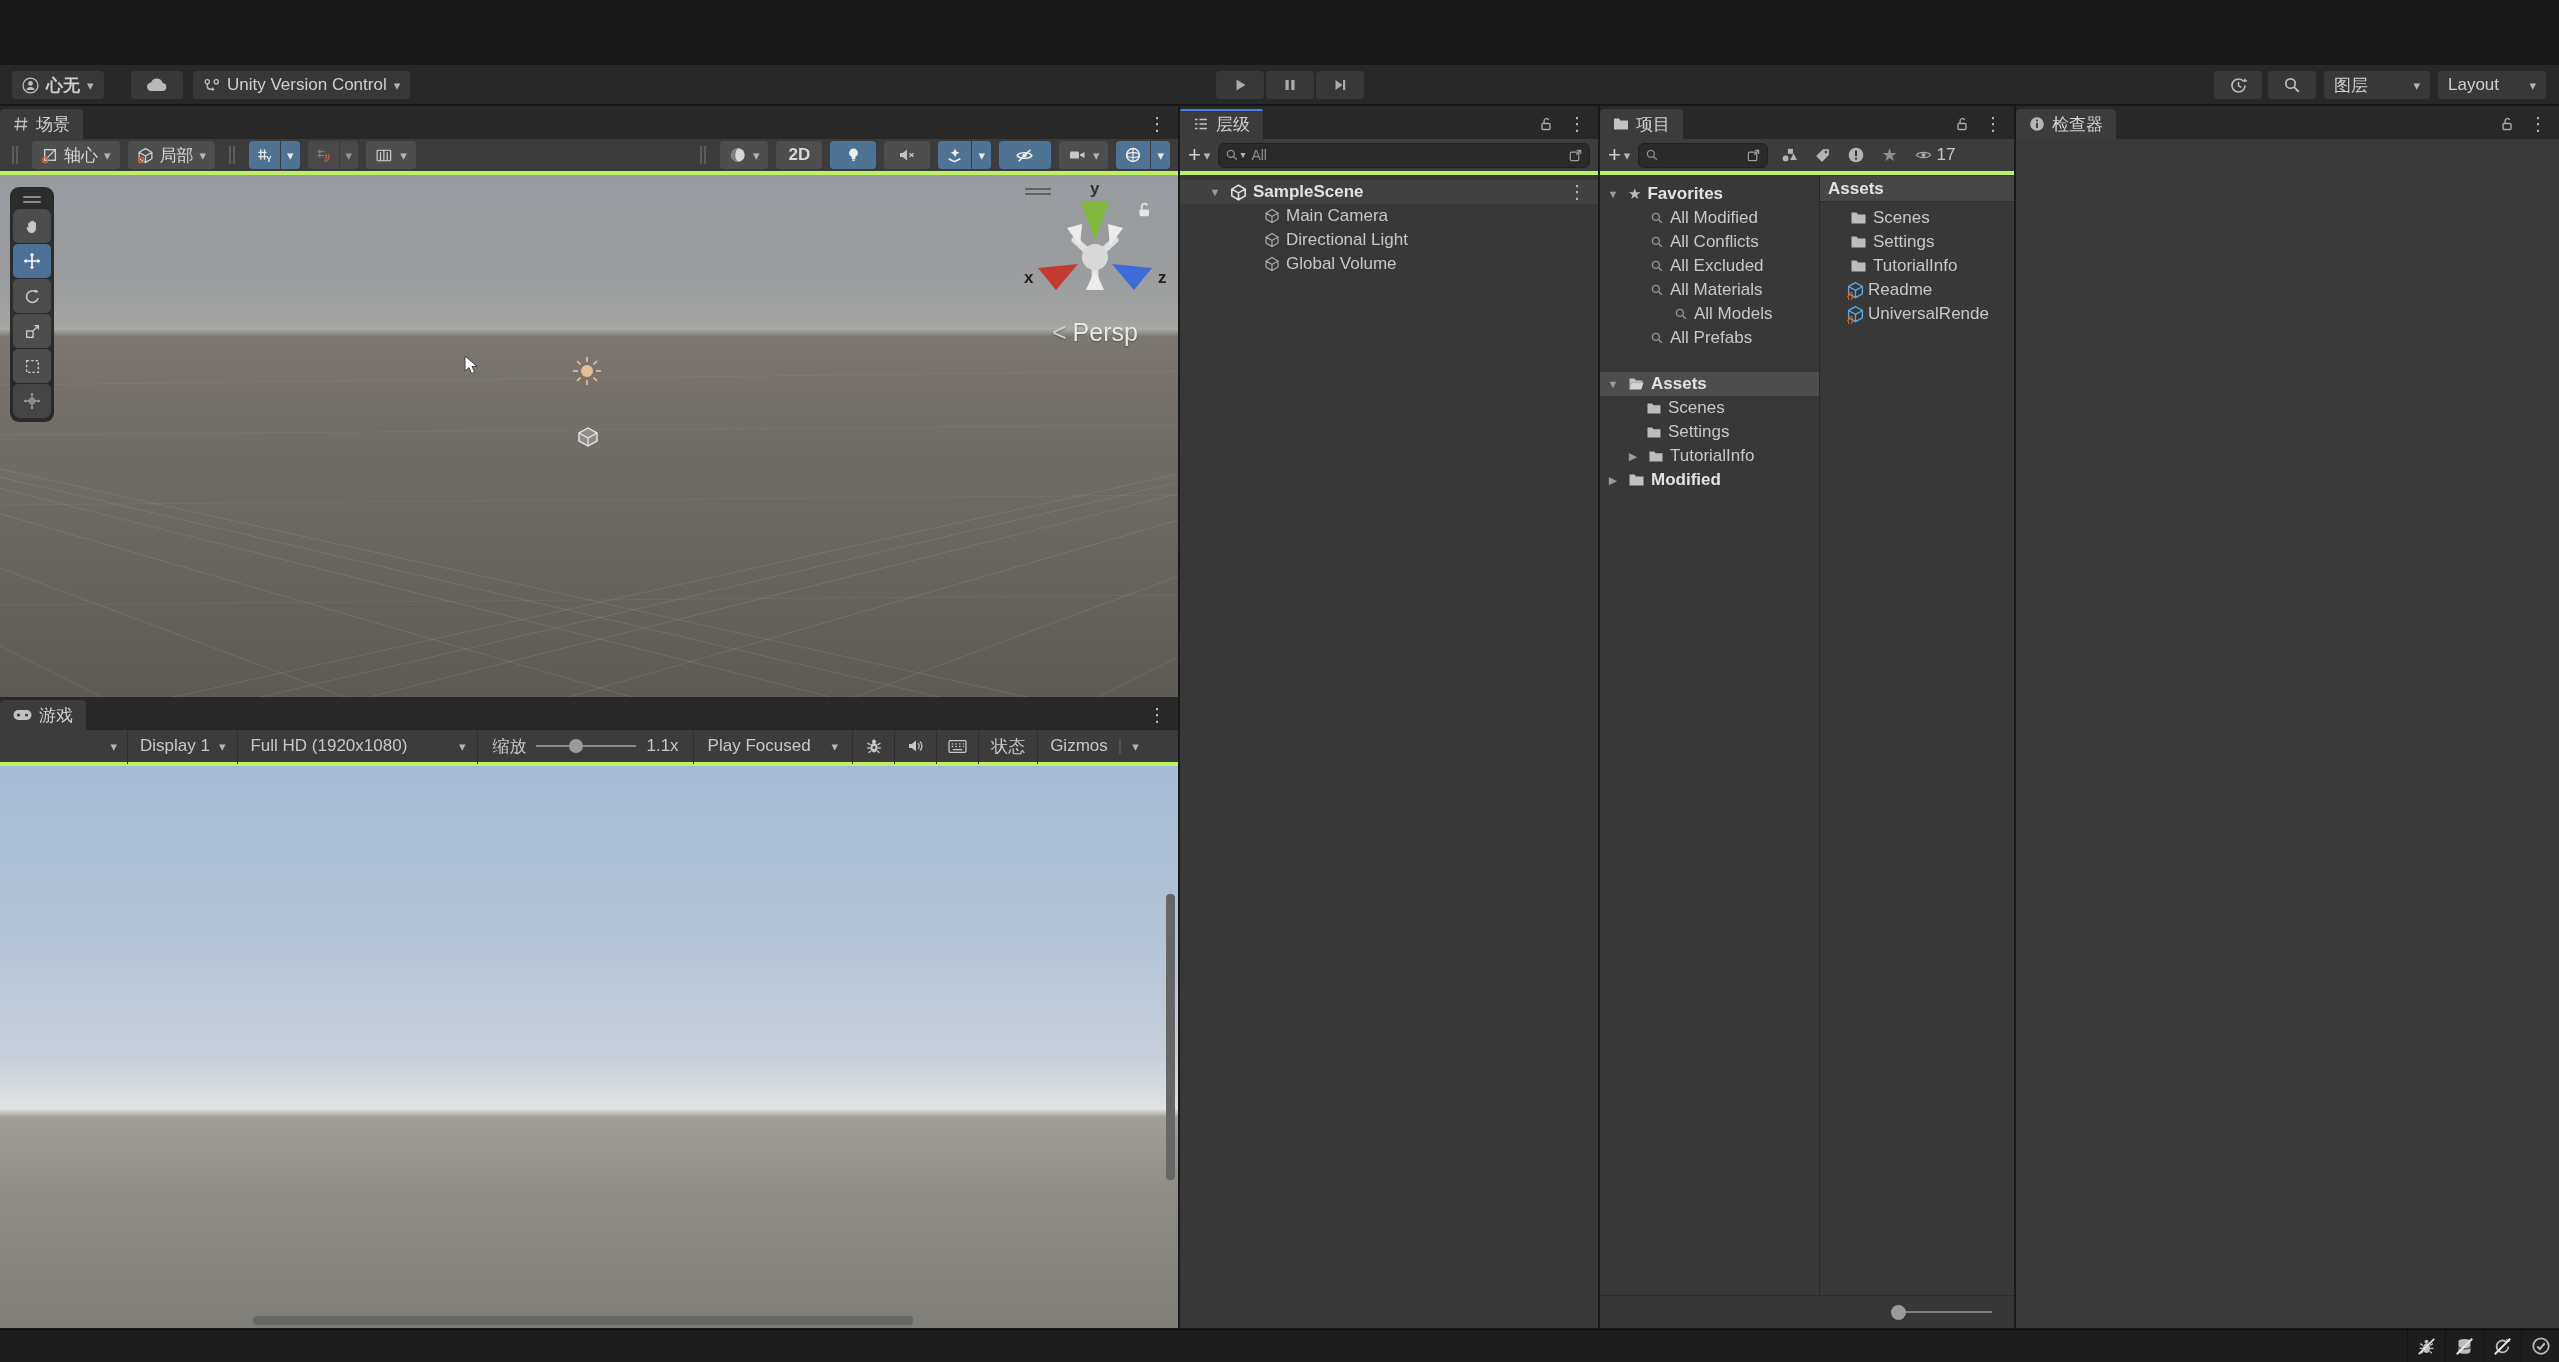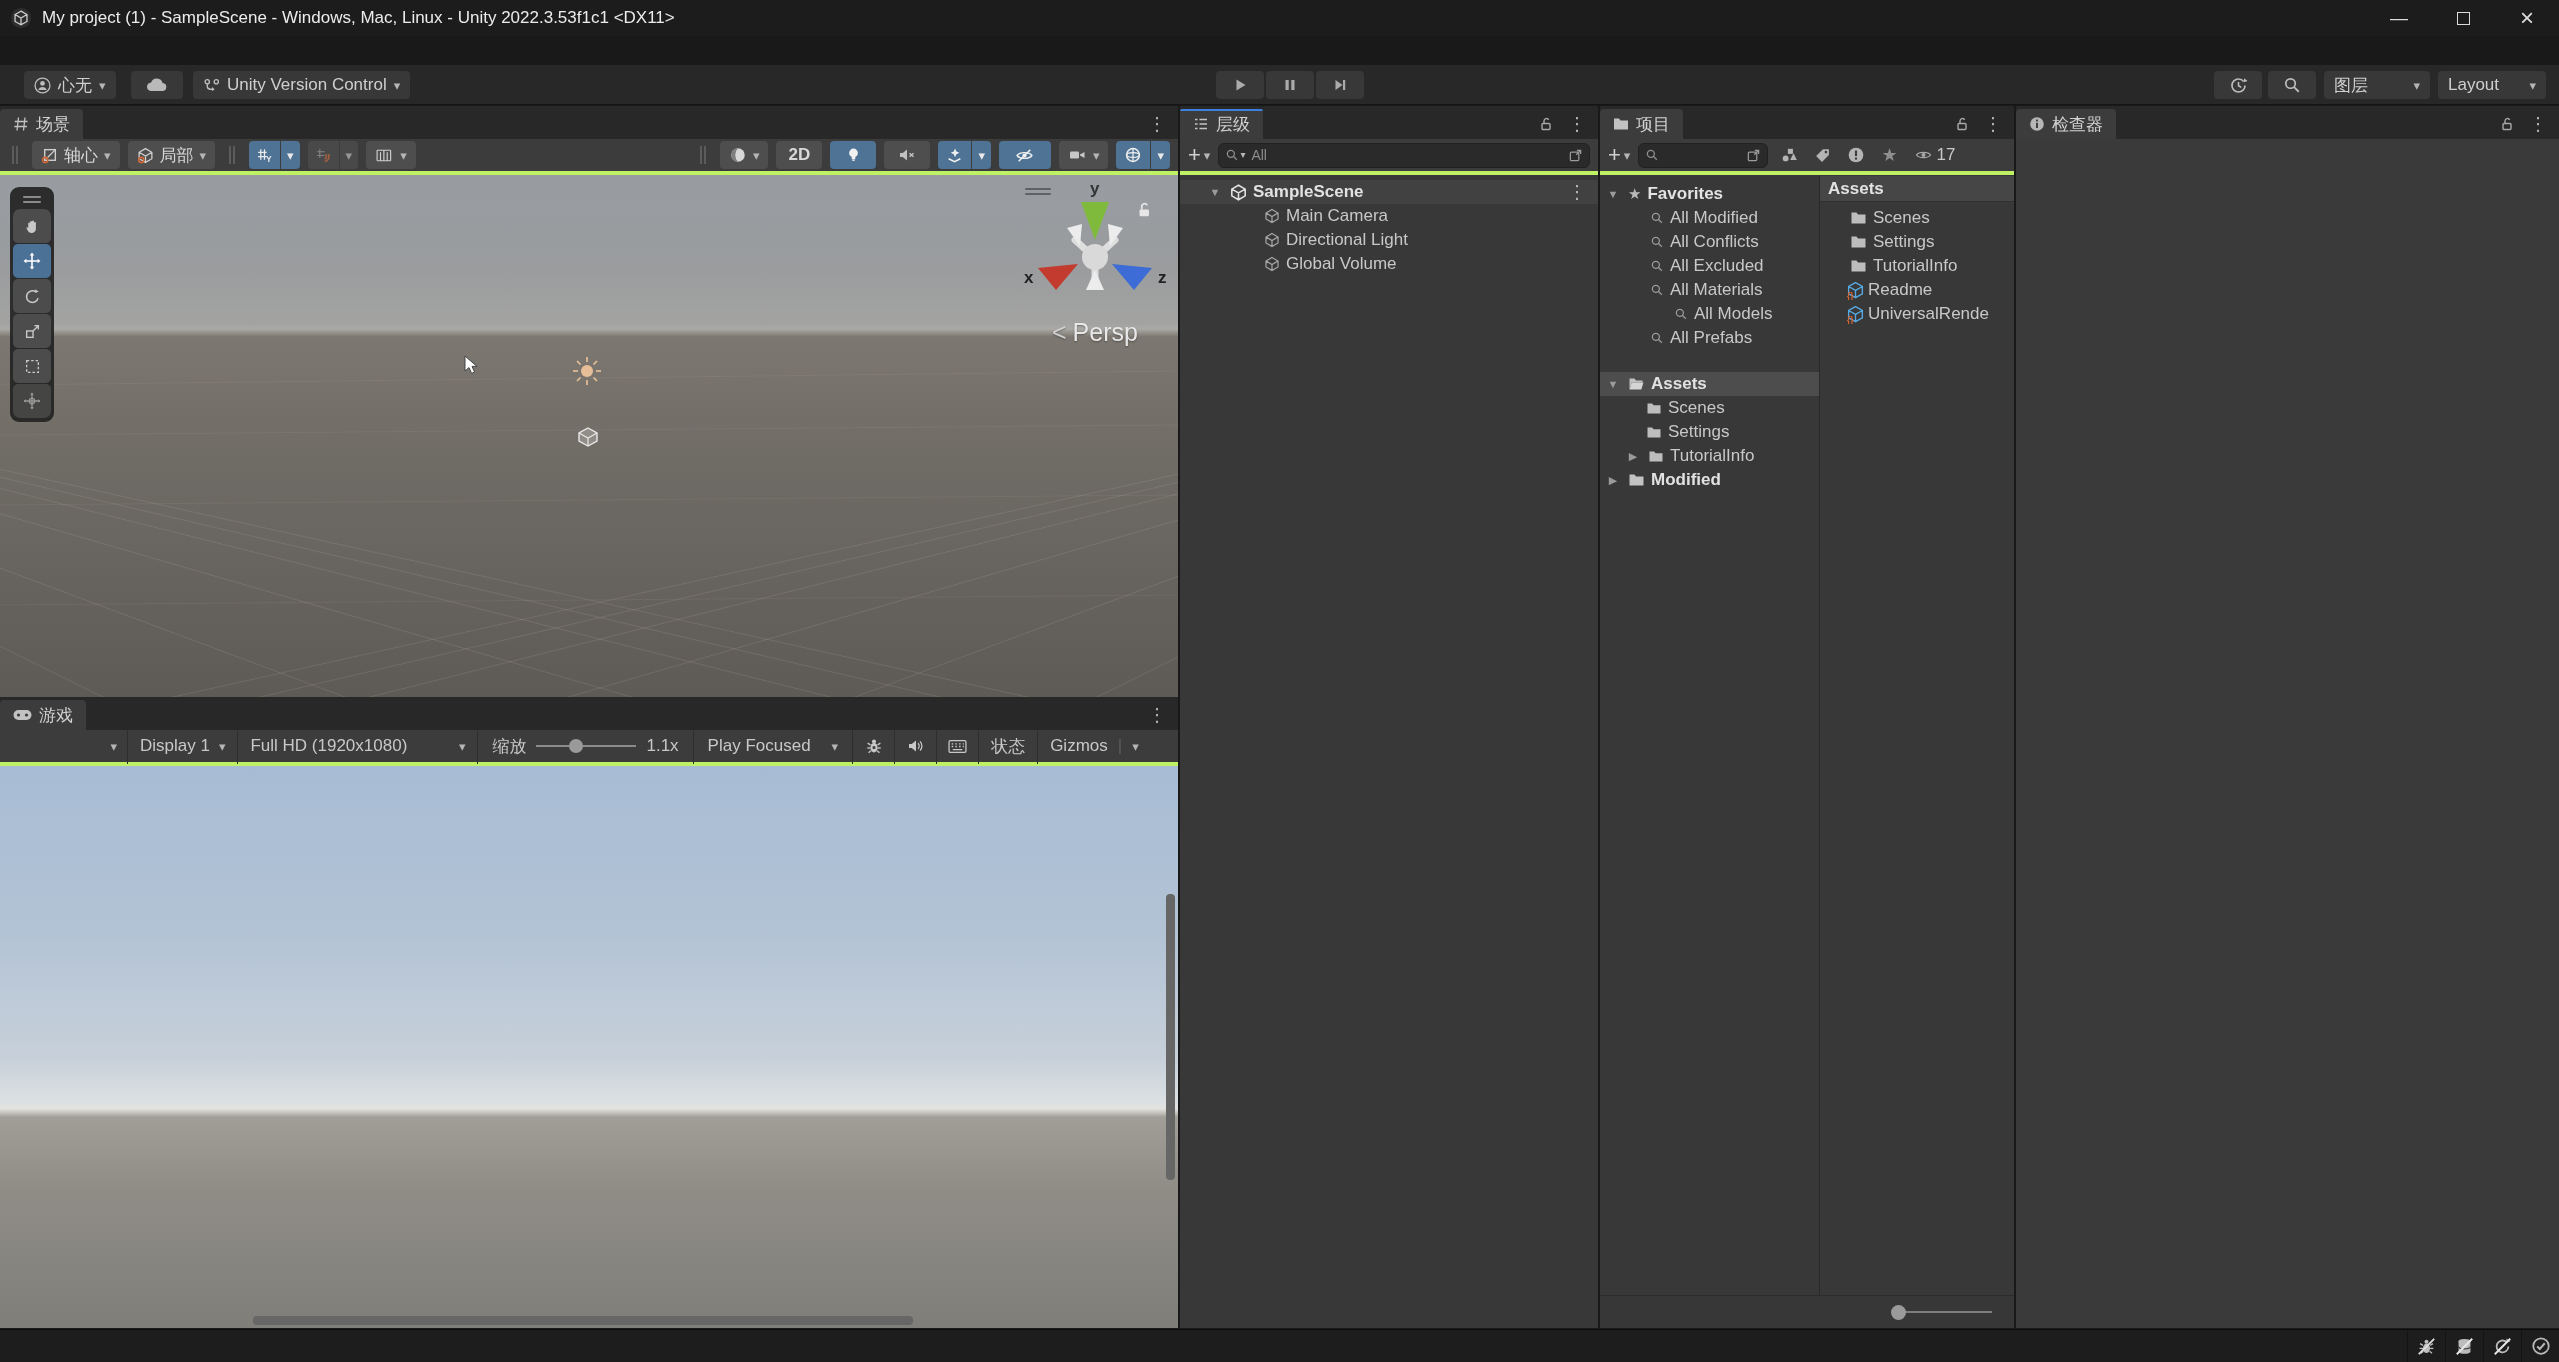--- a/index.html
+++ b/index.html
@@ -55,42 +55,24 @@
 
   .scrollthumb{position:absolute;background:#666;border-radius:4px;}
   .divider-v{position:absolute;top:0;bottom:0;width:1px;background:#2a2a2a;}
   text{font-family:"Liberation Sans","DejaVu Sans",sans-serif;}
 </style>
 </head>
 <body>
 
 <div class="root">
 
-  <div class="abs titlebar">
-    <svg class="logo" viewBox="0 0 24 24">
-        <circle cx="12" cy="12" r="11" fill="#2e2e2e"></circle>
-        <path d="M12 4.5 18.5 8.2v7.6L12 19.5 5.5 15.8V8.2Z M5.5 8.2 12 12l6.5-3.8 M12 12v7.5" fill="none" stroke="#cfcfcf" stroke-width="1.4"></path>
-      </svg>
-    <span>My project (1) - SampleScene - Windows, Mac, Linux - Unity 2022.3.53f1c1 &lt;DX11&gt;</span>
-    <div class="win-controls">
-      <div class="win-btn">
-          <span>—</span>
-        </div>
-      <div class="win-btn">
-          <span style="display:inline-block;width:13px;height:13px;border:1.5px solid #dcdcdc;"></span>
-        </div>
-      <div class="win-btn">
-          <span style="font-size:24px;">×</span>
-        </div>
-    </div>
-  </div>
 
 
   <div class="abs toolbar">
-    <div class="tb-btn" style="left:24px;">
+    <div class="tb-btn" style="left:12px;font-weight:bold;">
       <svg class="i" width="17" height="17" viewBox="0 0 16 16">
           <circle cx="8" cy="8" r="7" fill="none" stroke="#bdbdbd" stroke-width="1.2"></circle>
           <circle cx="8" cy="6" r="2.2" fill="#bdbdbd"></circle>
           <path d="M4 12.2a4.3 4.3 0 0 1 8 0z" fill="#bdbdbd"></path>
         </svg>
       <span>心无</span>
       <span class="caret">▾</span>
     </div>
     <div class="tb-btn" style="left:131px;width:52px;justify-content:center;">
       <svg class="i" width="22" height="16" viewBox="0 0 22 16">

